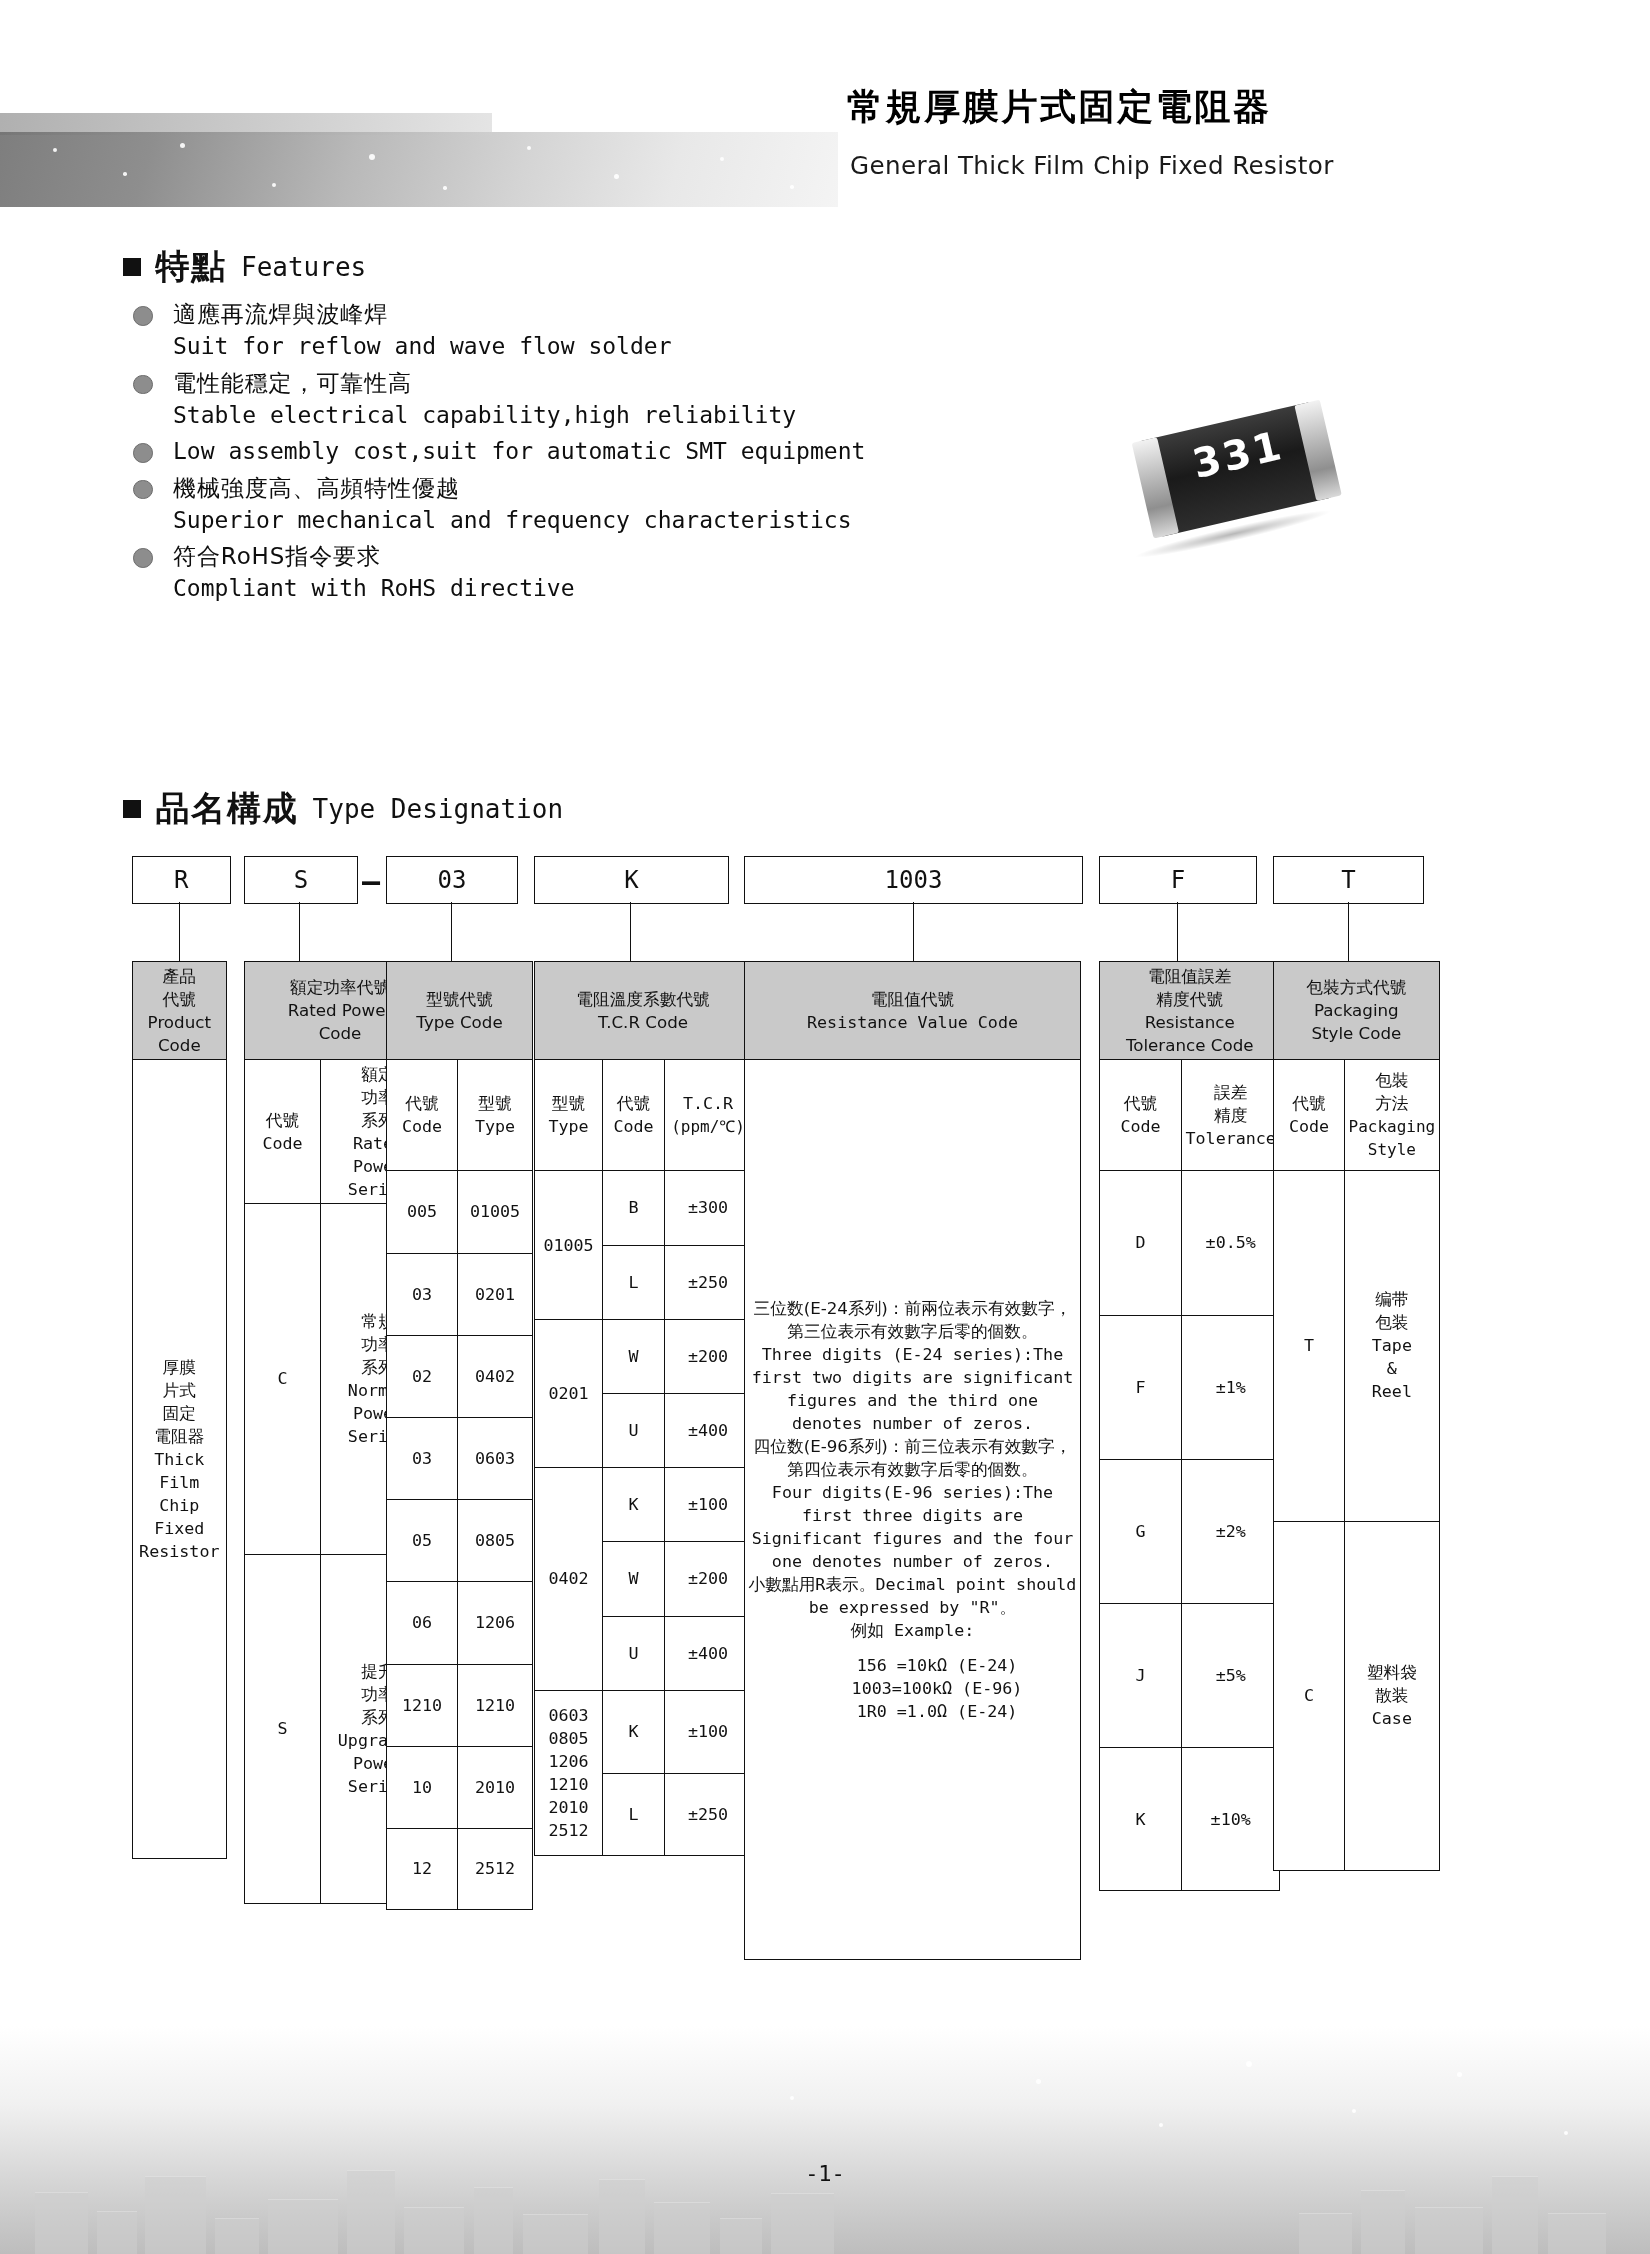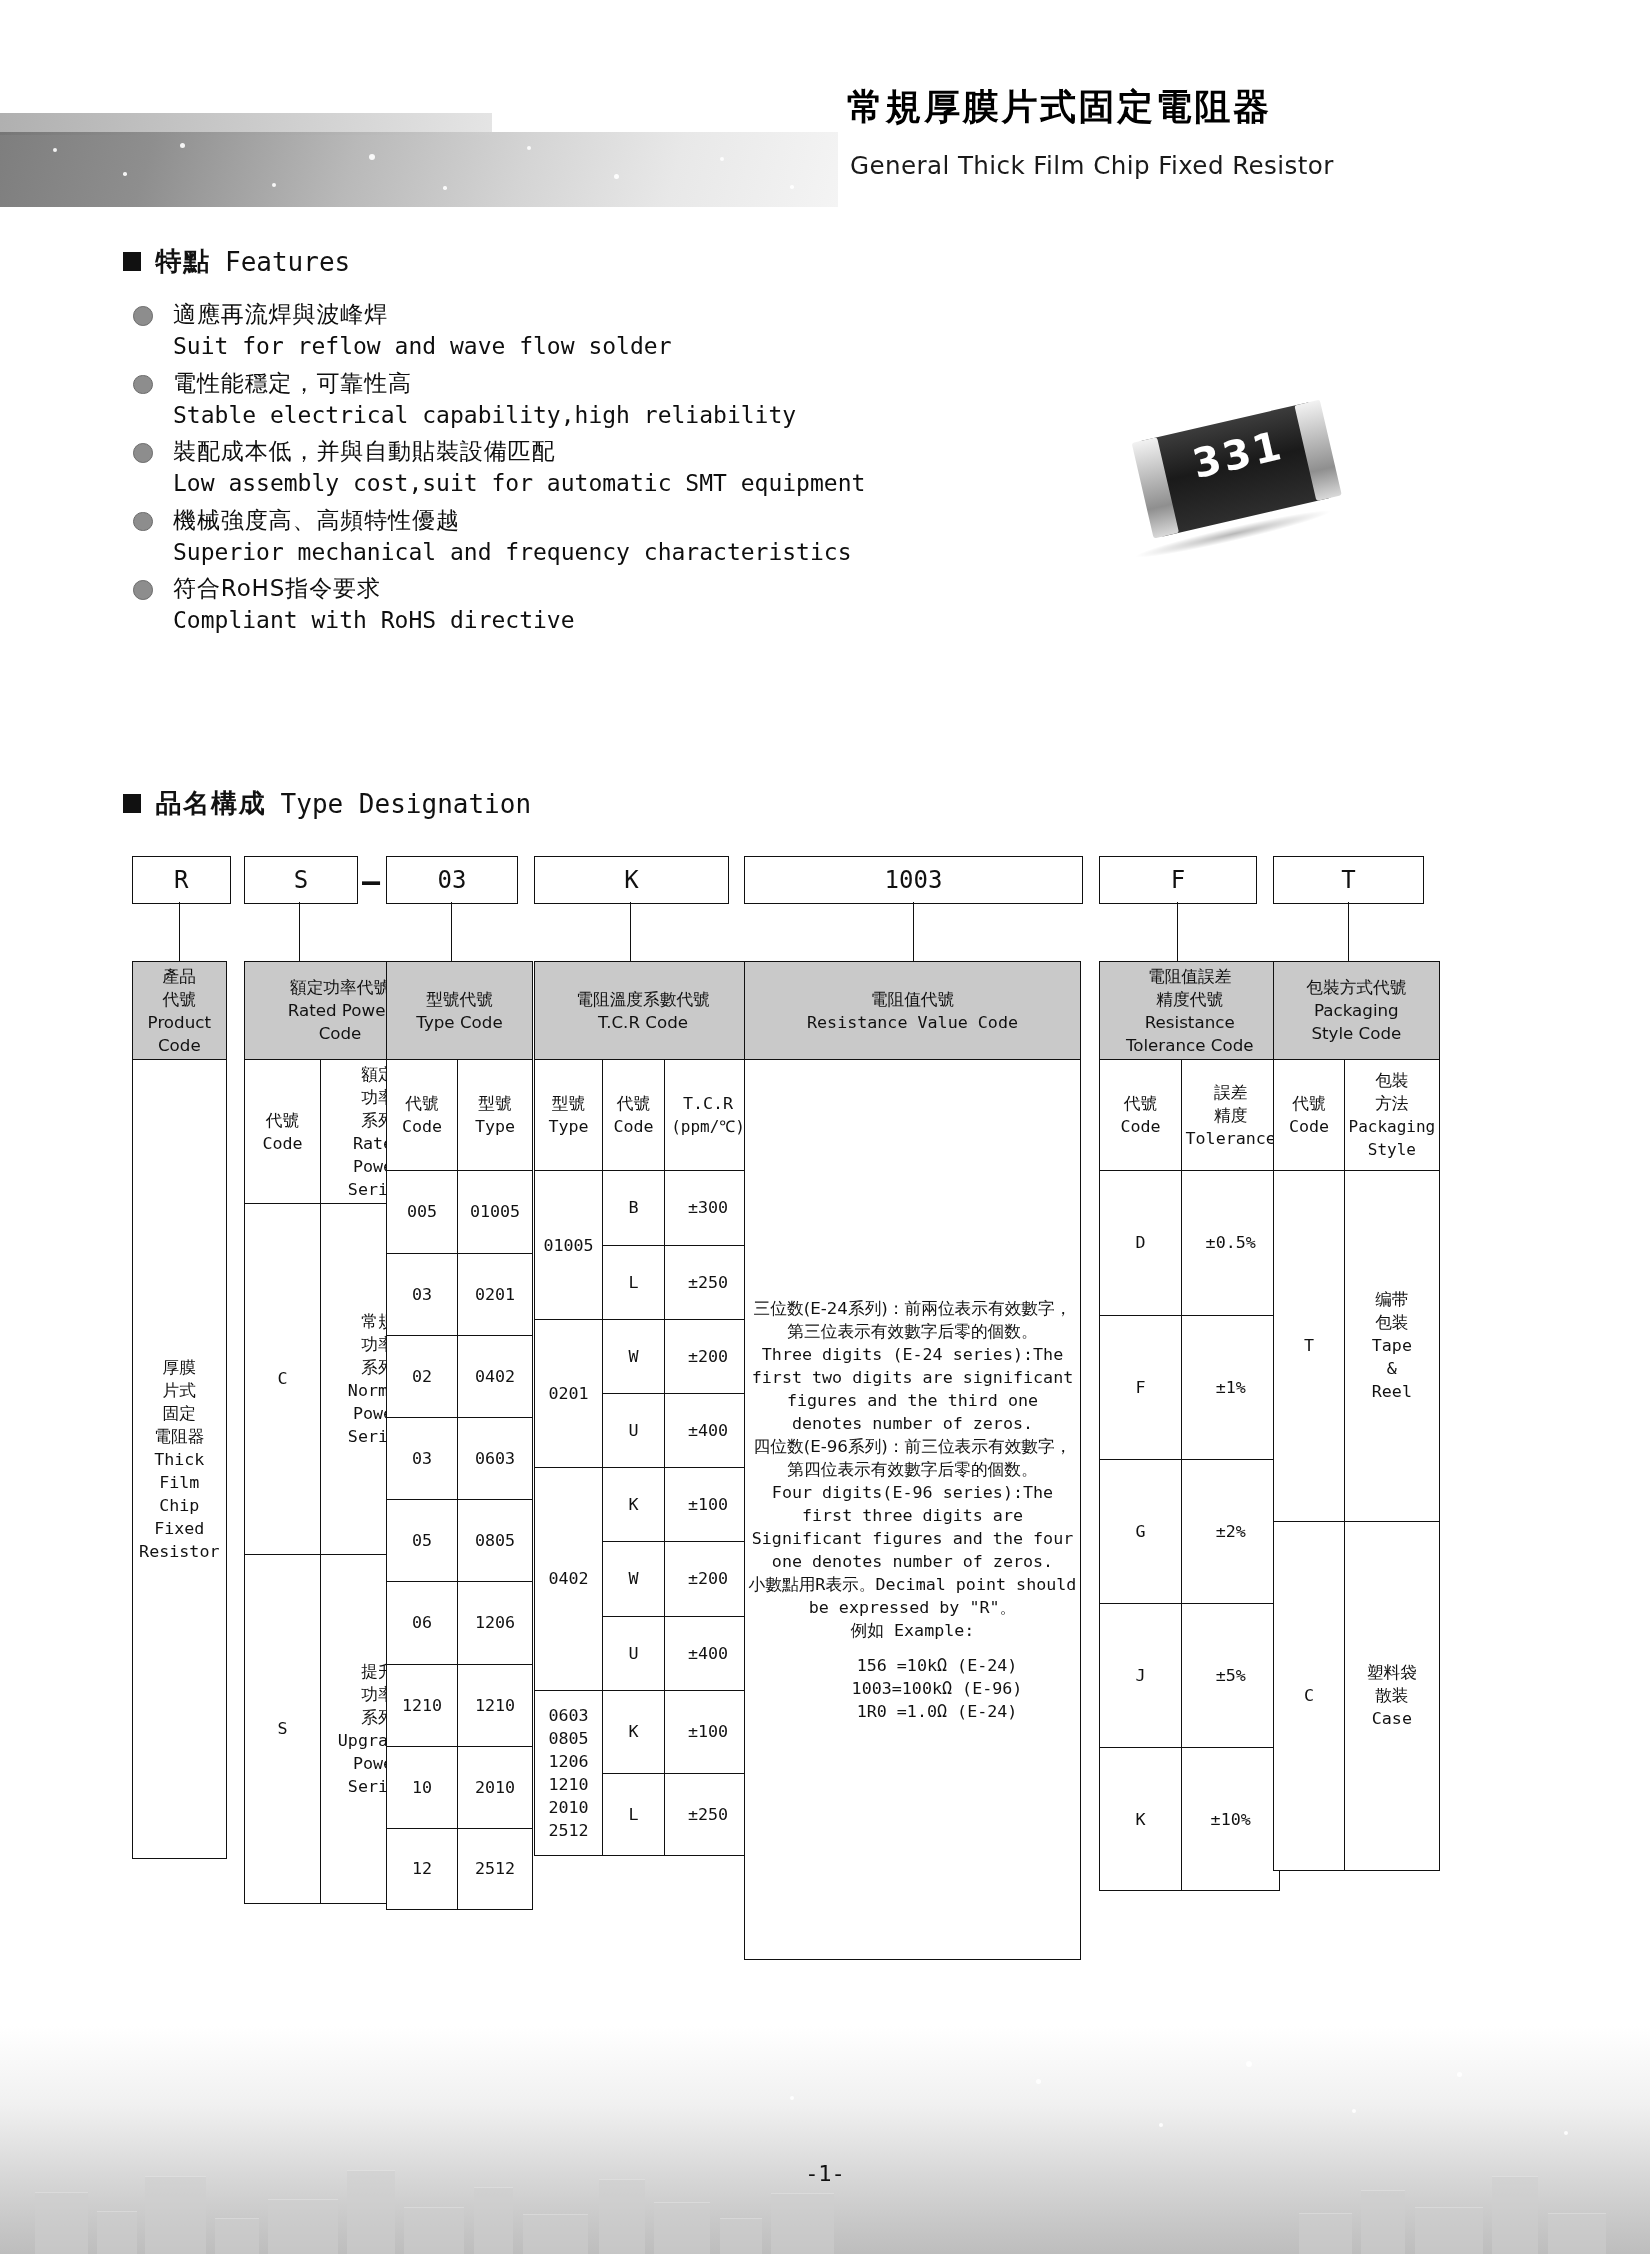--- a/index.html
+++ b/index.html
@@ -30,21 +30,21 @@
   }
   .title-en{
     position:absolute;left:850px;top:151px;
     font-family:"DejaVu Sans","Liberation Sans",sans-serif;
     font-size:24.6px;color:#1a1a1a;letter-spacing:0.4px;
   }
 
   
   .sec{position:absolute;display:flex;align-items:center;gap:14px;}
   .sec .sq{width:18.4px;height:18.4px;background:#111;display:inline-block;}
-  .sec .cn{font-family:"DejaVu Sans","Liberation Sans",sans-serif;font-weight:bold;font-size:26px;letter-spacing:1.8px;}
+  .sec .cn{font-family:"DejaVu Sans","Liberation Sans",sans-serif;font-weight:bold;font-size:34px;letter-spacing:1.8px;}
   .sec .en{font-size:26px;letter-spacing:0px;}
 
   #sec-features{left:123px;top:244px;}
   #sec-type{left:123px;top:786px;}
 
   
   .features{position:absolute;left:133px;top:298px;width:922px;}
   .feat{position:relative;margin-bottom:3.5px;padding-left:40px;}
   .feat .bullet{
     position:absolute;left:0;top:8px;width:17.6px;height:17.6px;border-radius:50%;
@@ -154,21 +154,20 @@
       <div class="cn">適應再流焊與波峰焊</div>
       <div class="en">Suit for reflow and wave flow solder</div>
     </div>
     <div class="feat">
       <span class="bullet"></span>
       <div class="cn">電性能穩定，可靠性高</div>
       <div class="en">Stable electrical capability,high reliability</div>
     </div>
     <div class="feat">
       <span class="bullet"></span>
-      <div class="cn">裝配成本低，并與自動貼裝設備匹配</div>
       <div class="en">Low assembly cost,suit for automatic SMT equipment</div>
     </div>
     <div class="feat">
       <span class="bullet"></span>
       <div class="cn">機械強度高、高頻特性優越</div>
       <div class="en">Superior mechanical and frequency characteristics</div>
     </div>
     <div class="feat">
       <span class="bullet"></span>
       <div class="cn">符合RoHS指令要求</div>

